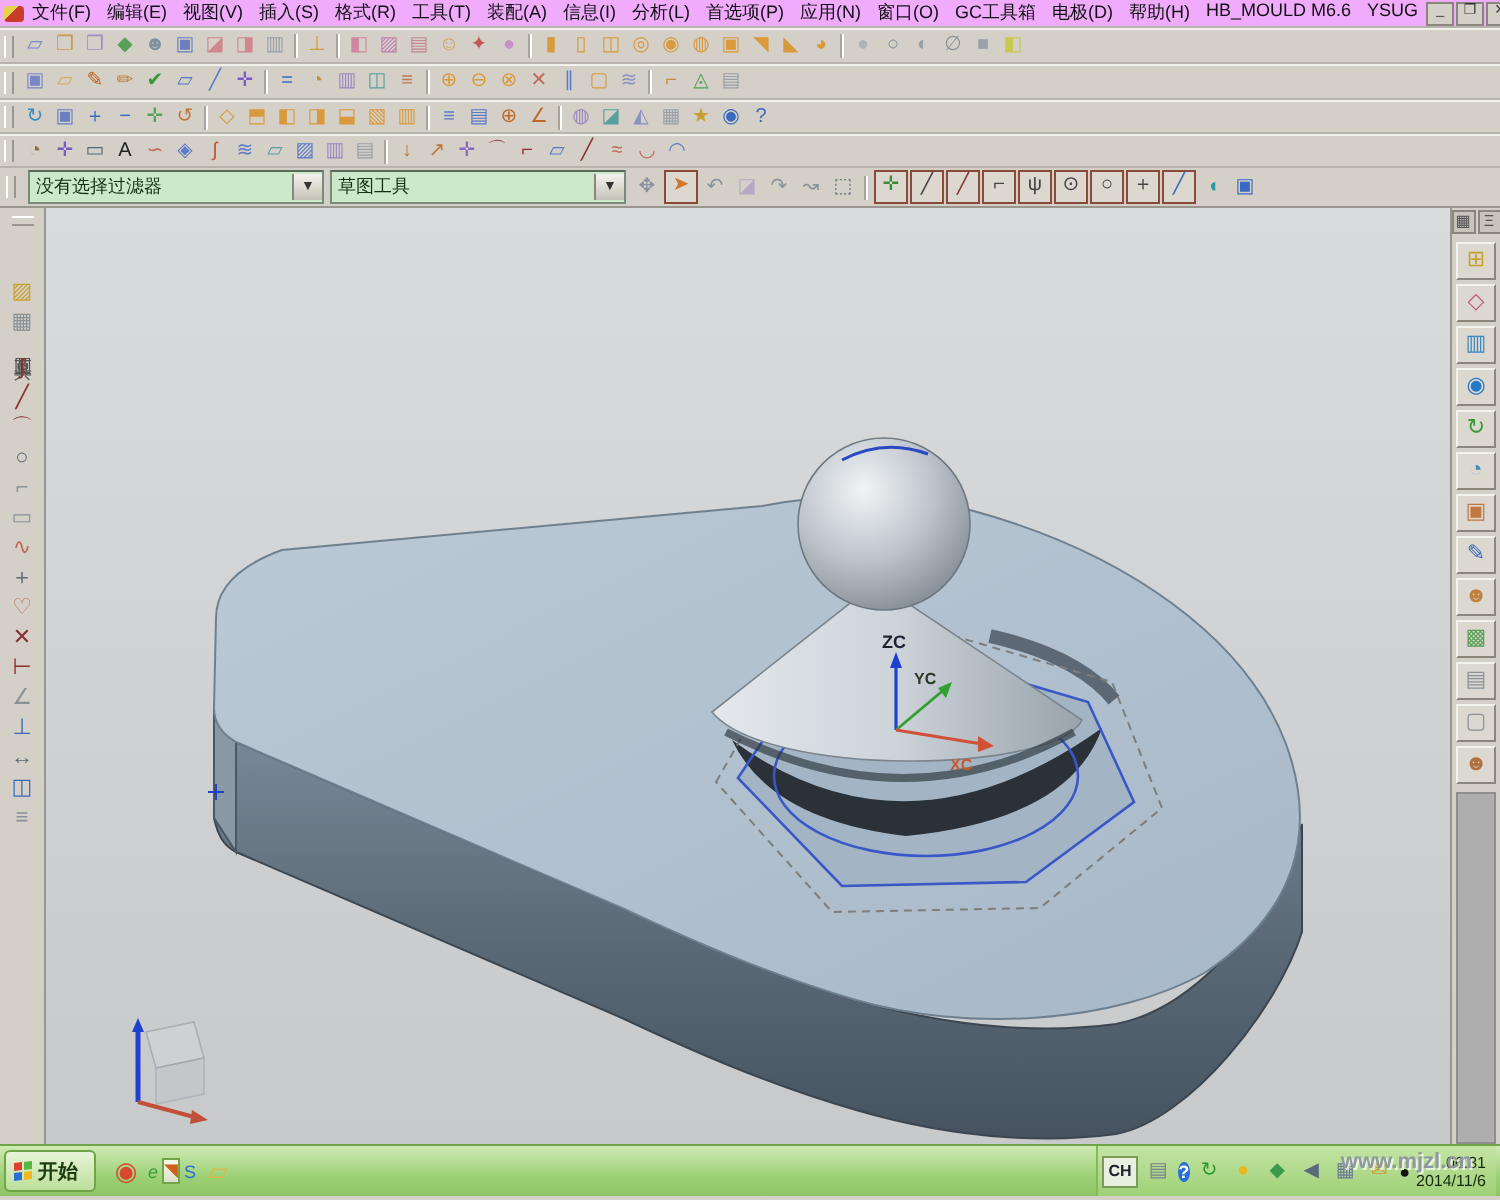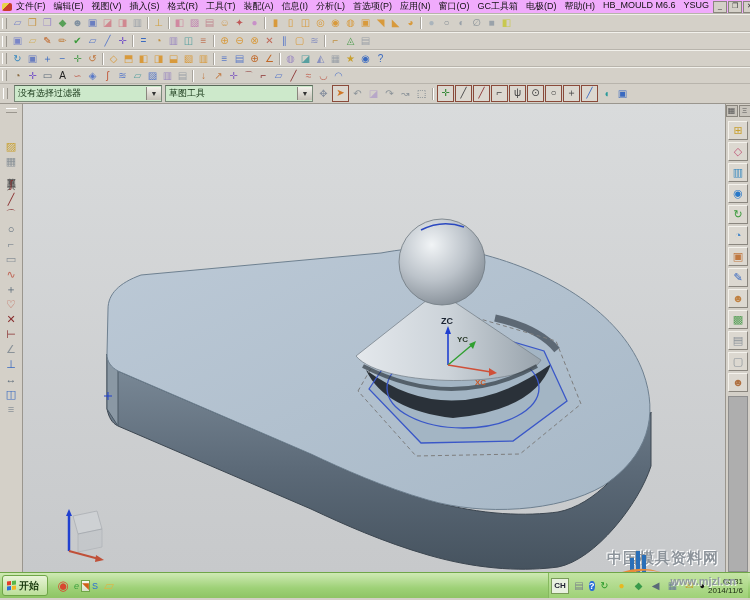--- a/index.html
+++ b/index.html
@@ -372,30 +372,20 @@
         <g>
           <polygon points="50,412 74,407 79,425 55,430" fill="#d2d5d8" opacity="0.65" stroke="#9aa0a6" stroke-width="0.8"></polygon>
           <polygon points="55,430 79,425 79,443 55,448" fill="#c2c6ca" opacity="0.5" stroke="#9aa0a6" stroke-width="0.8"></polygon>
           <line x1="46" y1="447" x2="46" y2="410" stroke="#2040d0" stroke-width="2.5"></line>
           <polygon points="46,405 43,412 49,412" fill="#2040d0"></polygon>
           <line x1="46" y1="447" x2="76" y2="455" stroke="#c05038" stroke-width="2"></line>
           <polygon points="81,456 73,451 72,458" fill="#c05038"></polygon>
         </g>
       </svg>
 
-      <div class="wm">
-        <svg width="70" height="52" viewBox="0 0 70 52">
-          <rect x="33" y="2" width="4" height="22" fill="#2a6fb8"></rect>
-          <rect x="39" y="6" width="4" height="18" fill="#2a6fb8"></rect>
-          <rect x="27" y="9" width="4" height="15" fill="#2a6fb8"></rect>
-          <path d="M10,27 Q35,14 60,24 Q42,18 22,26 Q12,30 10,27Z" fill="#e88a3a"></path>
-          <path d="M14,34 Q35,44 62,30 Q48,44 28,42 Q16,40 14,34Z" fill="#2a6fb8"></path>
-        </svg>
-        <div class="wm-text">中国模具资料网</div>
-      </div>
     </div>
 
     <div class="rbar">
       <span class="rb-top">
           <span class="rb-ticon" title="screen-split-icon">▦</span>
           <span class="rb-ticon" title="clamp-icon">Ξ</span>
         </span>
       <span class="rb-icons">
           <span class="rb-icon" title="assembly-navigator-icon" style="color: rgb(200, 160, 48);">⊞</span>
           <span class="rb-icon" title="constraint-navigator-icon" style="color: rgb(192, 88, 120);">◇</span>

